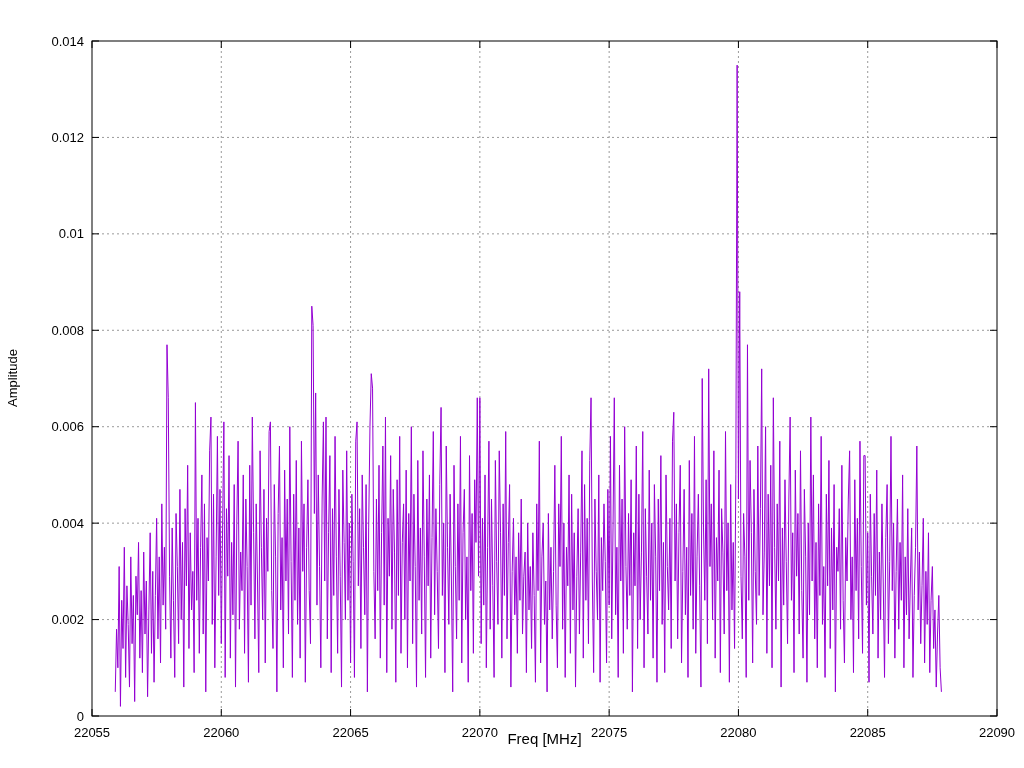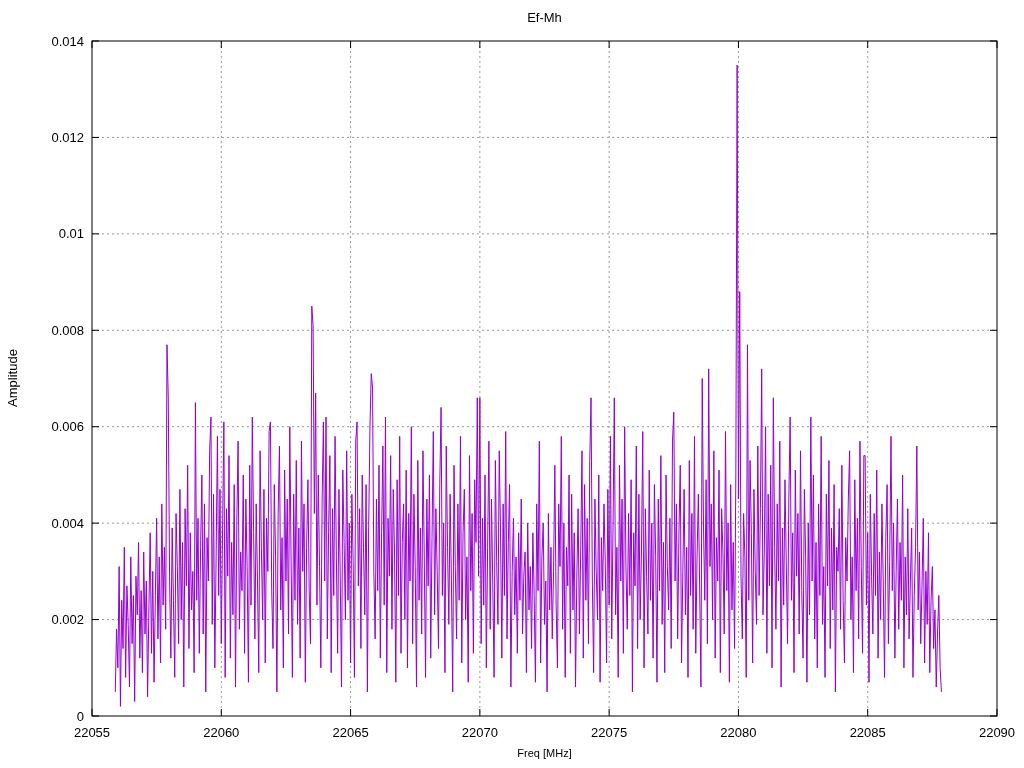--- a/index.html
+++ b/index.html
@@ -1,32 +1,31 @@
 <!DOCTYPE html>
 <html><head>
 <meta charset="utf-8">
 <style>
   html,body{margin:0;padding:0;background:#ffffff;}
   body{width:1024px;height:768px;position:relative;overflow:hidden;
        font-family:"Liberation Sans", sans-serif;color:#000;}
   .page{position:absolute;inset:0;}
   .chart-title{position:absolute;top:10px;left:92px;width:905px;
        text-align:center;font-size:13px;}
-  .xlabel{position:absolute;top:747px;left:92px;width:905px;
-       text-align:center;font-size:11px;}
+  .xlabel{position:absolute;top:730px;left:92px;width:905px;
+       text-align:center;font-size:15px;}
   .ylabel{position:absolute;top:378px;left:12px;white-space:nowrap;
        transform:translate(-50%,-50%) rotate(-90deg);font-size:13px;}
   svg{position:absolute;top:0;left:0;}
   svg text{font-family:"Liberation Sans", sans-serif;font-size:13px;fill:#000;}
 </style>
 </head>
 <body>
 
 <div class="page">
-  <div class="chart-title">Ef-Mh</div>
   <div class="ylabel">Amplitude</div>
   <div class="xlabel">Freq [MHz]</div>
   <svg id="plot" width="1024" height="768" viewBox="0 0 1024 768">
       <g stroke="#9a9a9a" stroke-width="1" stroke-dasharray="2 3">
         <line x1="221.28571428571428" y1="41" x2="221.28571428571428" y2="716"></line>
         <line x1="350.57142857142856" y1="41" x2="350.57142857142856" y2="716"></line>
         <line x1="479.85714285714283" y1="41" x2="479.85714285714283" y2="716"></line>
         <line x1="609.1428571428571" y1="41" x2="609.1428571428571" y2="716"></line>
         <line x1="738.4285714285714" y1="41" x2="738.4285714285714" y2="716"></line>
         <line x1="867.7142857142857" y1="41" x2="867.7142857142857" y2="716"></line>

